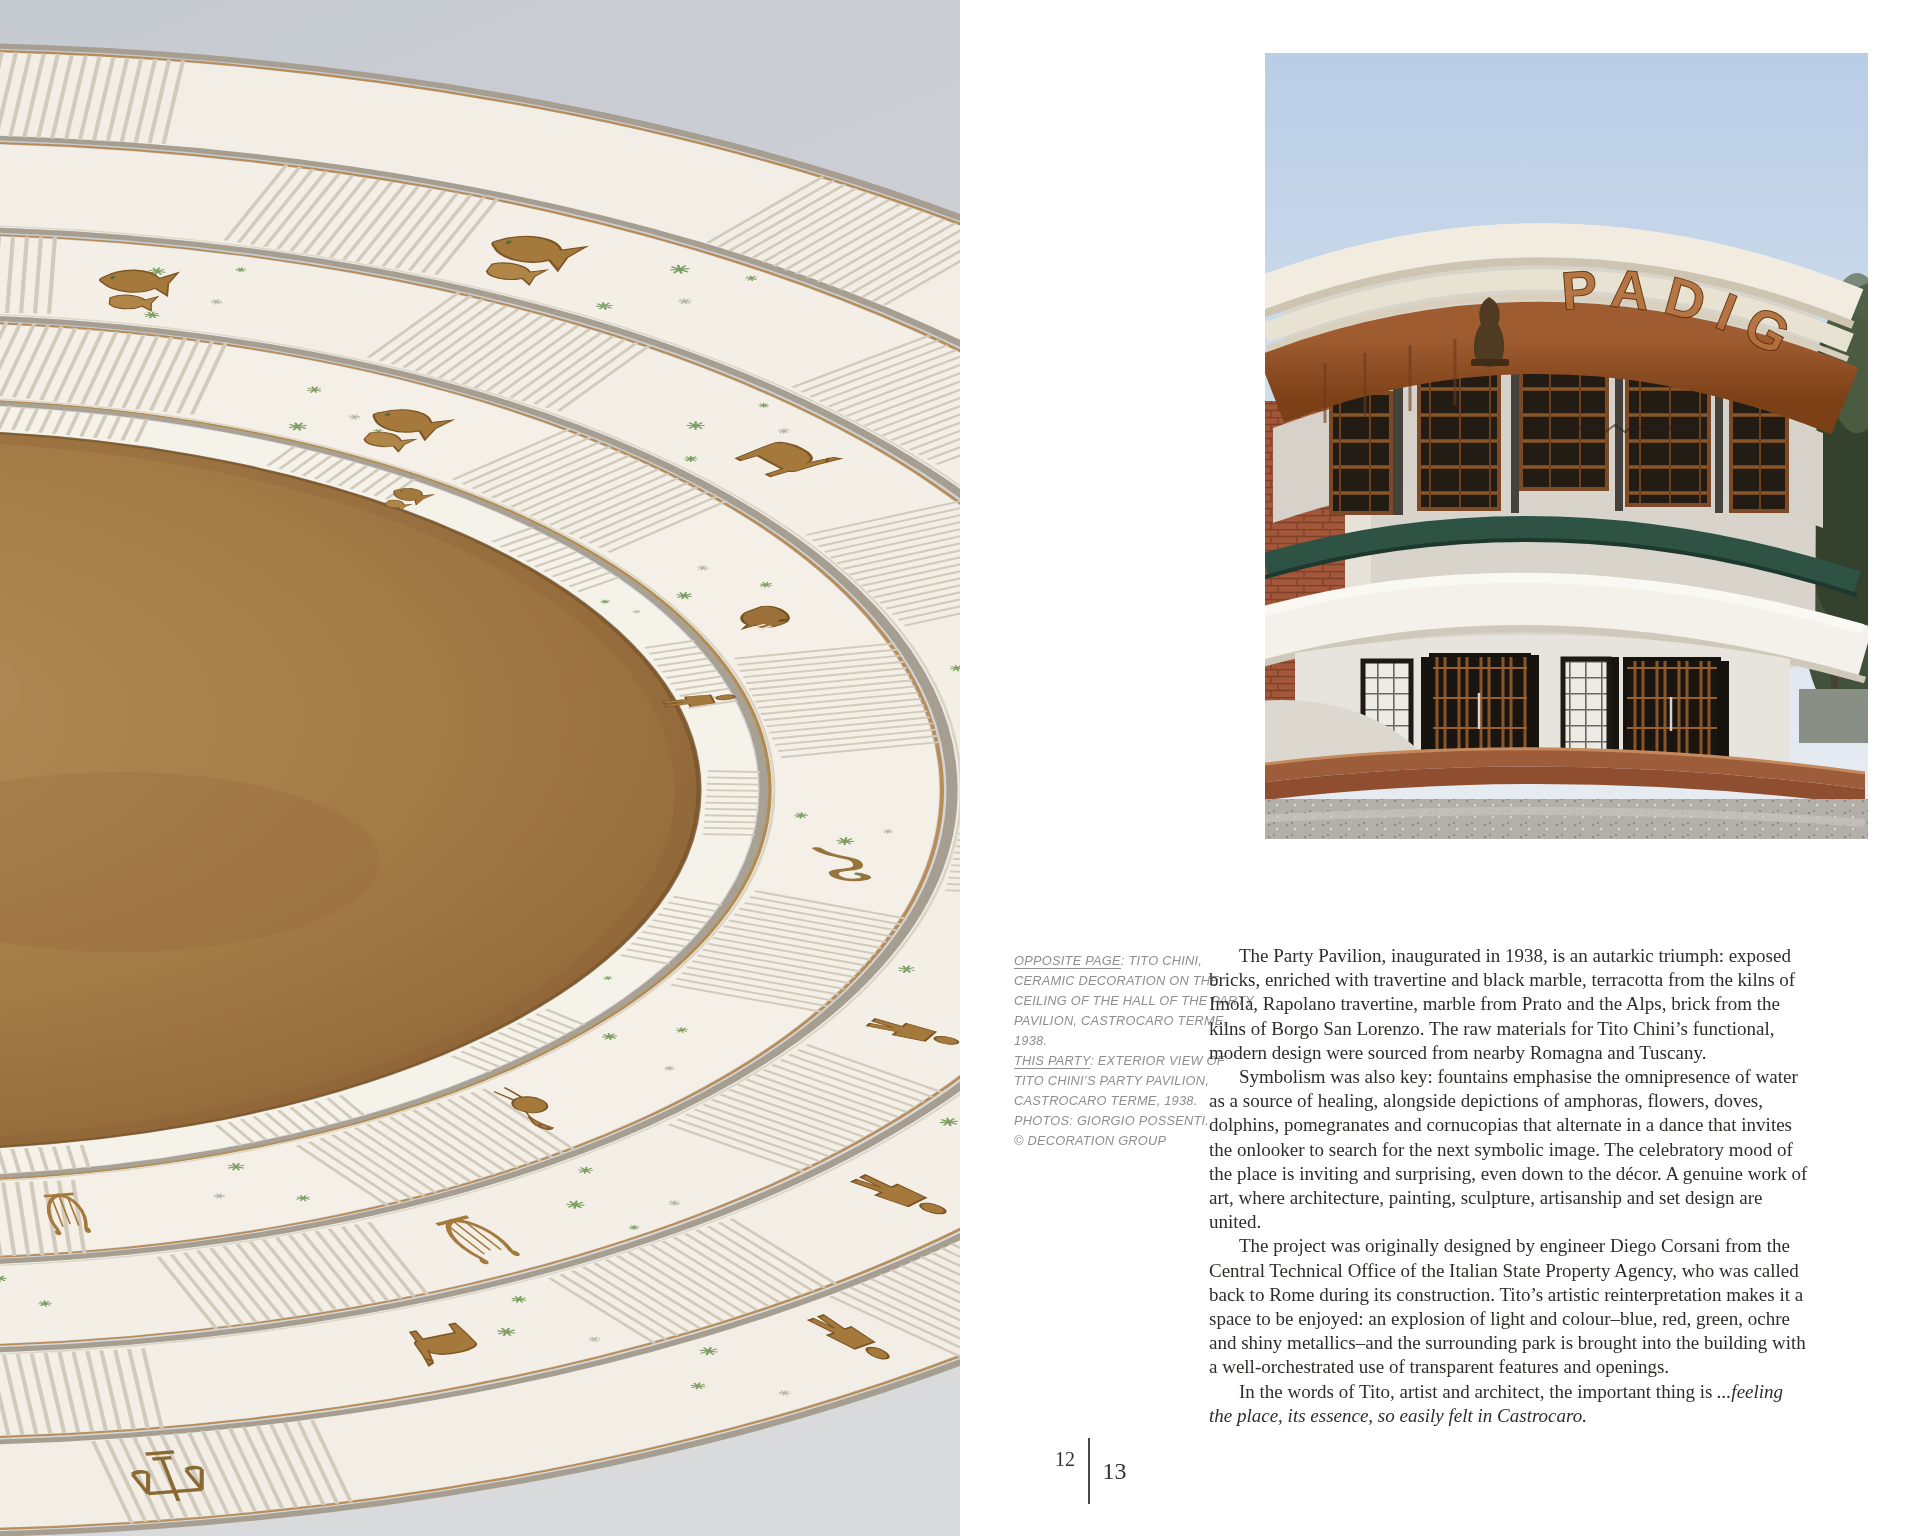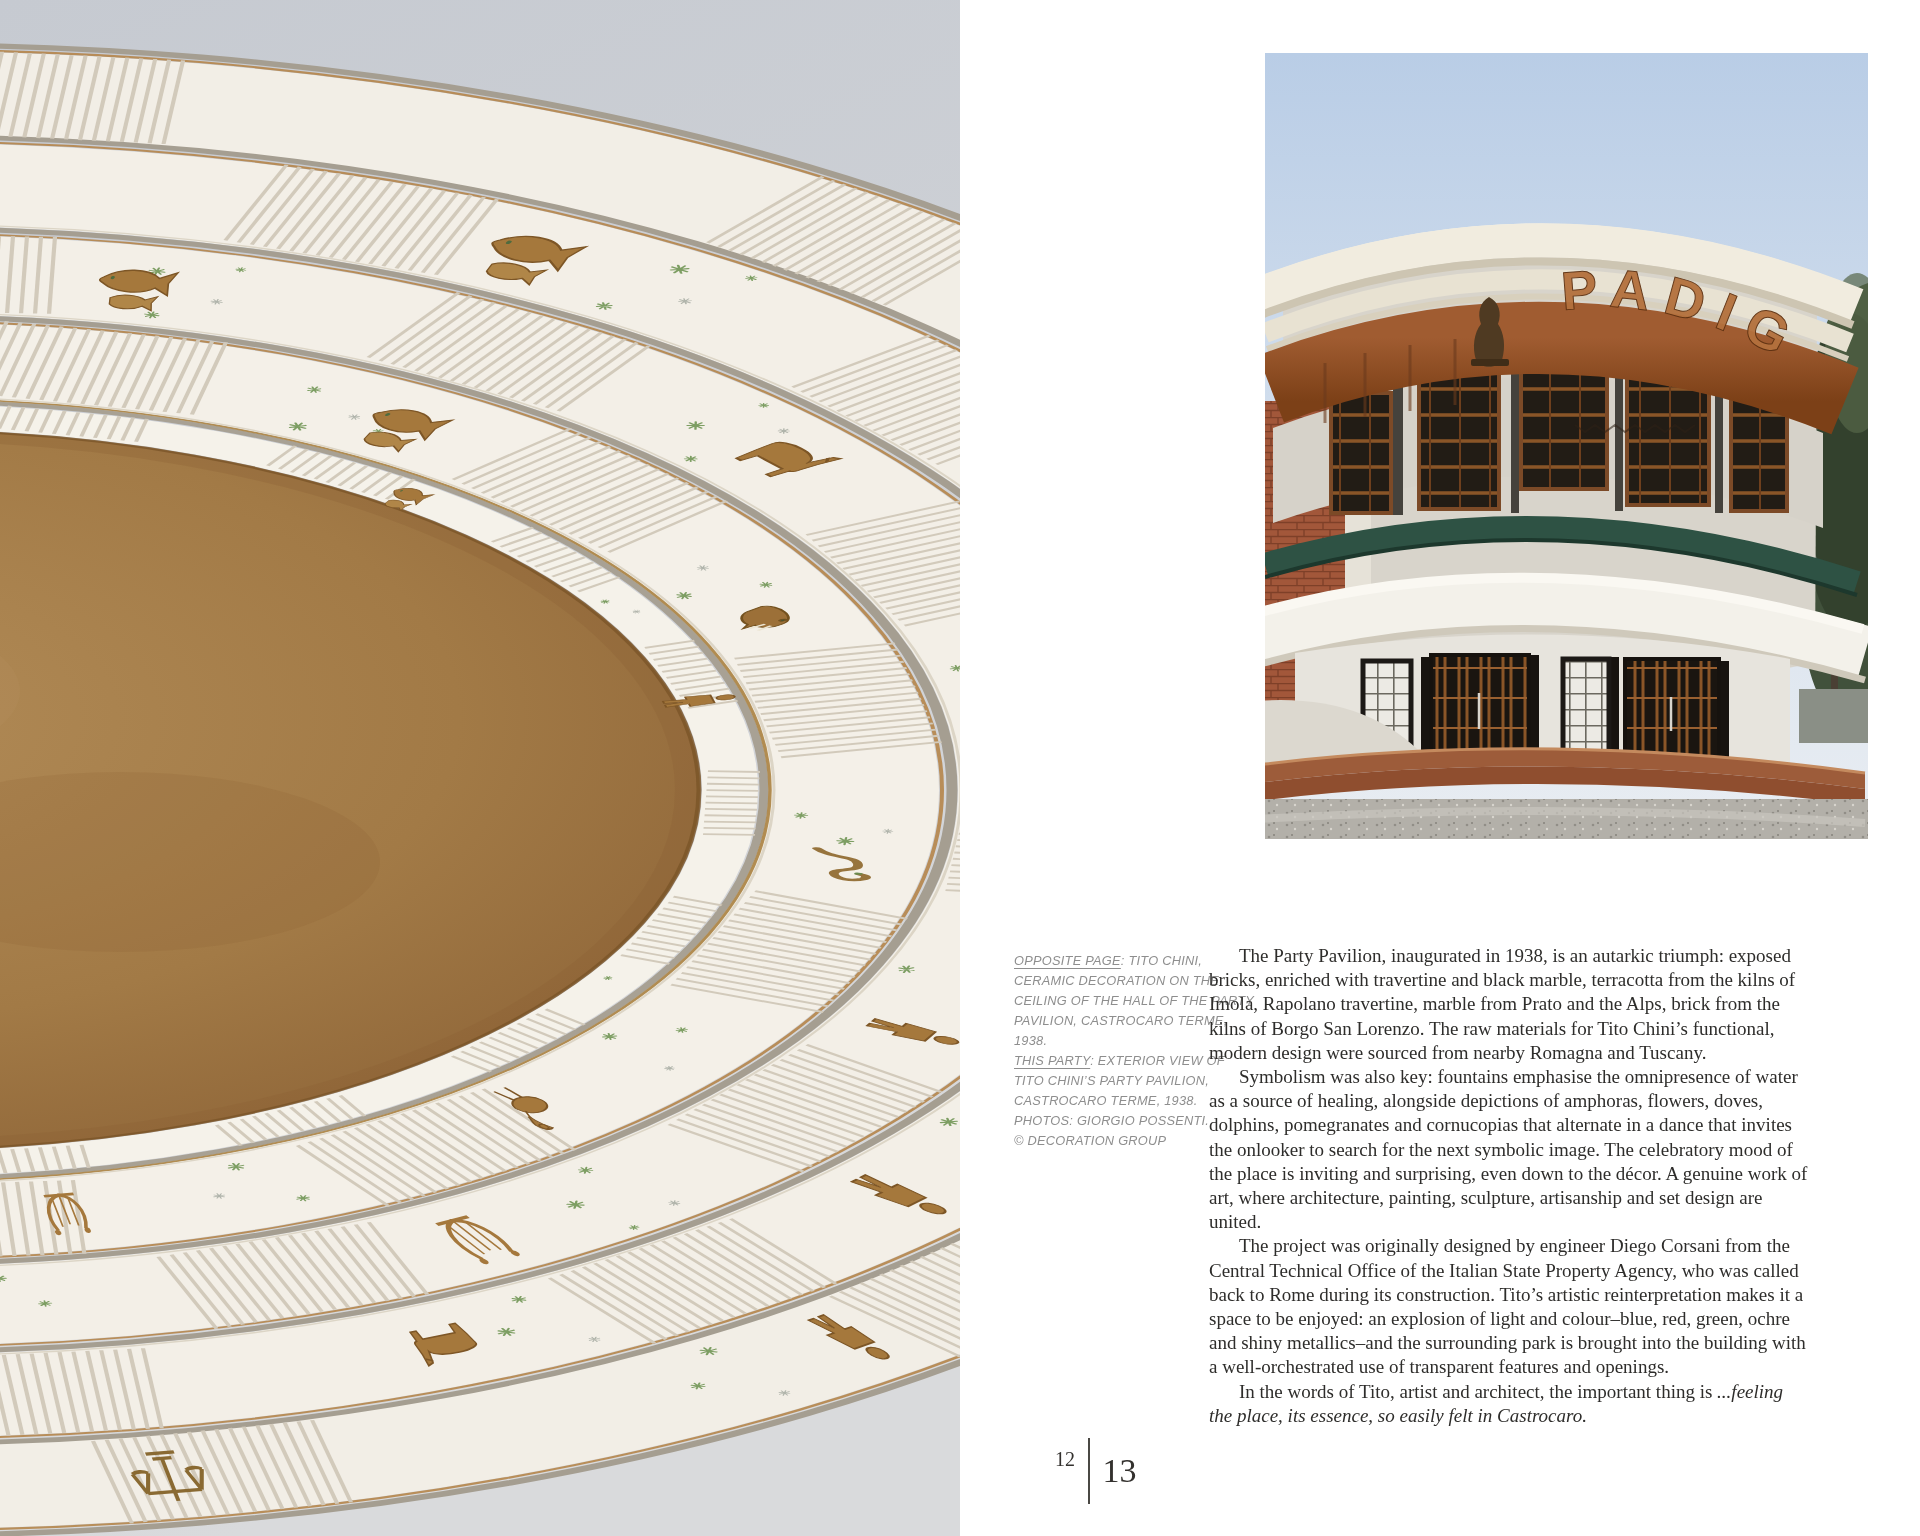--- a/index.html
+++ b/index.html
@@ -16,21 +16,21 @@
   .cap-label{text-decoration:underline;text-underline-offset:2.5px;}
 
   .body-text{position:absolute;left:1209px;top:944px;width:600px;
              font-size:19px;line-height:24.2px;color:#2e2d2b;}
   .body-text p{margin:0;text-indent:30px;}
   .body-text em{font-style:italic;}
 
   .folio{position:absolute;left:1028px;top:1438px;display:flex;align-items:center;color:#33312e;}
   .folio-verso{font-size:20px;align-self:flex-start;margin-top:10px;margin-left:27px;}
   .folio-rule{width:1.5px;height:66px;background:#4a4844;margin:0 13px;}
-  .folio-recto{font-size:34px;}
+  .folio-recto{font-size:24px;}
 
   .sg{stroke:#7d9e63;stroke-width:2;fill:none;}
   .sy{stroke:#b0b4ab;stroke-width:1.8;fill:none;}
 </style>
 </head>
 <body>
 
 <div class="canvas">
 
   <svg class="photo-left" width="960" height="1536" viewBox="0 0 960 1536">

